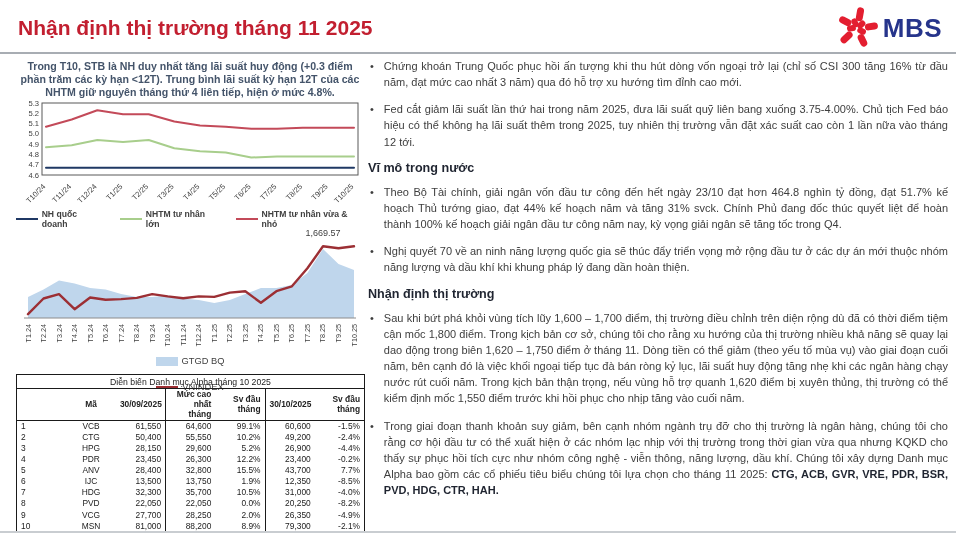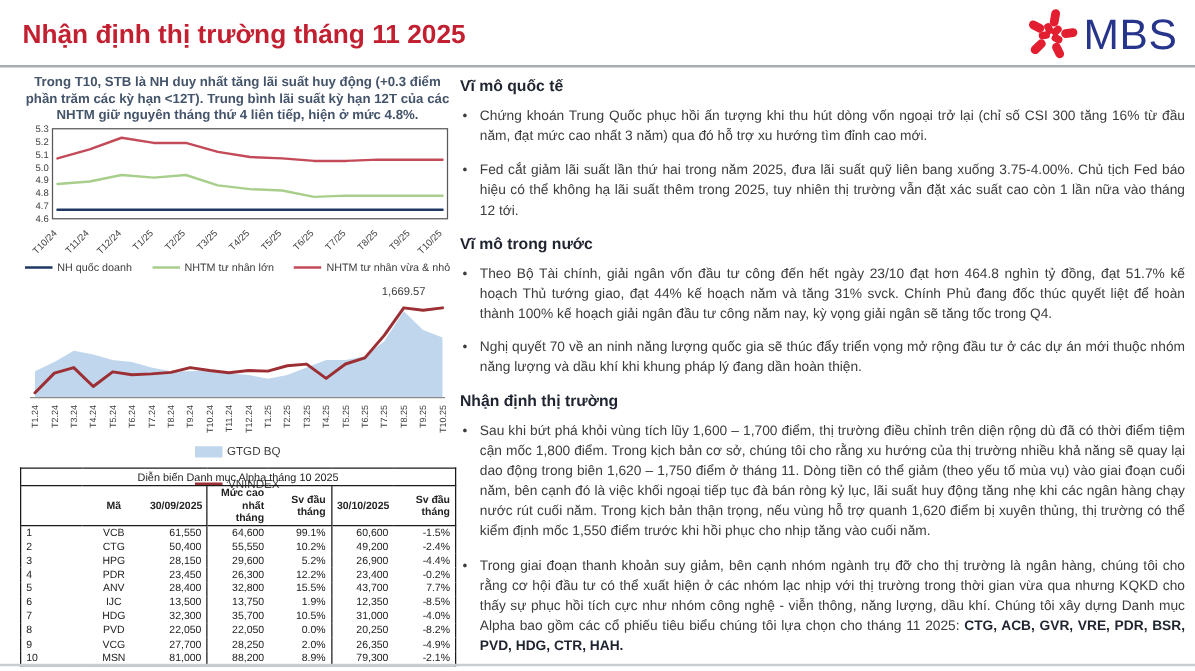--- a/index.html
+++ b/index.html
@@ -3,33 +3,33 @@
 <meta charset="utf-8">
 <style>
   html,body{margin:0;padding:0;}
   body{
     width:956px;height:537px;position:relative;overflow:hidden;
     background:#ffffff;font-family:"Liberation Sans",sans-serif;color:#3d3d3d;
   }
   
   .page-title{position:absolute;left:18px;top:16px;font-size:21px;font-weight:bold;color:#c21f30;}
   .logo{position:absolute;right:14px;top:6px;display:flex;align-items:center;gap:4px;}
-  .logo-text{font-size:34px;font-weight:normal;color:#26348b;letter-spacing:0.5px;}
+  .logo-text{font-size:26px;font-weight:bold;color:#26348b;letter-spacing:0.5px;}
   .header-rule{position:absolute;left:0;top:52px;width:956px;height:2px;background:#a8adb3;}
   .footer-rule{position:absolute;left:0;top:531px;width:956px;height:2px;background:#c9cdd1;}
 
   
   .intro{position:absolute;left:16px;top:60px;width:348px;font-size:10.6px;font-weight:bold;
          color:#44546a;text-align:center;line-height:1.22;}
   .chart{position:absolute;left:16px;}
   #chart1{top:97px;}
   #chart2{top:226px;}
   .legend{position:absolute;left:16px;width:348px;display:flex;justify-content:center;gap:16px;
           font-size:8.6px;color:#404040;align-items:center;}
-  #legend1{top:209px;}
+  #legend1{top:209px;font-weight:bold;}
   #legend2{top:356px;font-size:9.3px;flex-direction:column;}
   .lg{display:flex;align-items:center;gap:4px;}
   .lg-line{display:inline-block;width:22px;height:2.4px;}
   .lg-box{display:inline-block;width:22px;height:9px;}
 
   
   .table-wrap{position:absolute;left:16px;top:374px;width:349px;}
   table{border-collapse:collapse;width:349px;font-size:8.4px;color:#222;table-layout:fixed;}
   td,th{padding:0.6px 4px;line-height:1.18;}
   .t-title{font-weight:normal;text-align:center;border:1.5px solid #1a1a1a;font-size:8.7px;padding:1.5px 0;}
@@ -260,21 +260,20 @@
           <td class="c-pct">8.9%</td>
           <td class="c-num grp-l">79,300</td>
           <td class="c-pct outer-r">-2.1%</td>
         </tr>
       </tbody>
     </table>
 </div>
 
 <div class="right-col" id="right-col">
     <div class="section">
-      <div class="sec-head">Vĩ mô quốc tế</div>
       <div class="bullet">
         <span class="bullet-marker">•</span>
         <span class="bullet-text">Chứng khoán Trung Quốc phục hồi ấn tượng khi thu hút dòng vốn ngoại trở lại (chỉ số CSI 300 tăng 16% từ đầu năm, đạt mức cao nhất 3 năm) qua đó hỗ trợ xu hướng tìm đỉnh cao mới.</span>
       </div>
       <div class="bullet">
         <span class="bullet-marker">•</span>
         <span class="bullet-text">Fed cắt giảm lãi suất lần thứ hai trong năm 2025, đưa lãi suất quỹ liên bang xuống 3.75-4.00%. Chủ tịch Fed báo hiệu có thể không hạ lãi suất thêm trong 2025, tuy nhiên thị trường vẫn đặt xác suất cao còn 1 lần nữa vào tháng 12 tới.</span>
       </div>
     </div>
     <div class="section">

